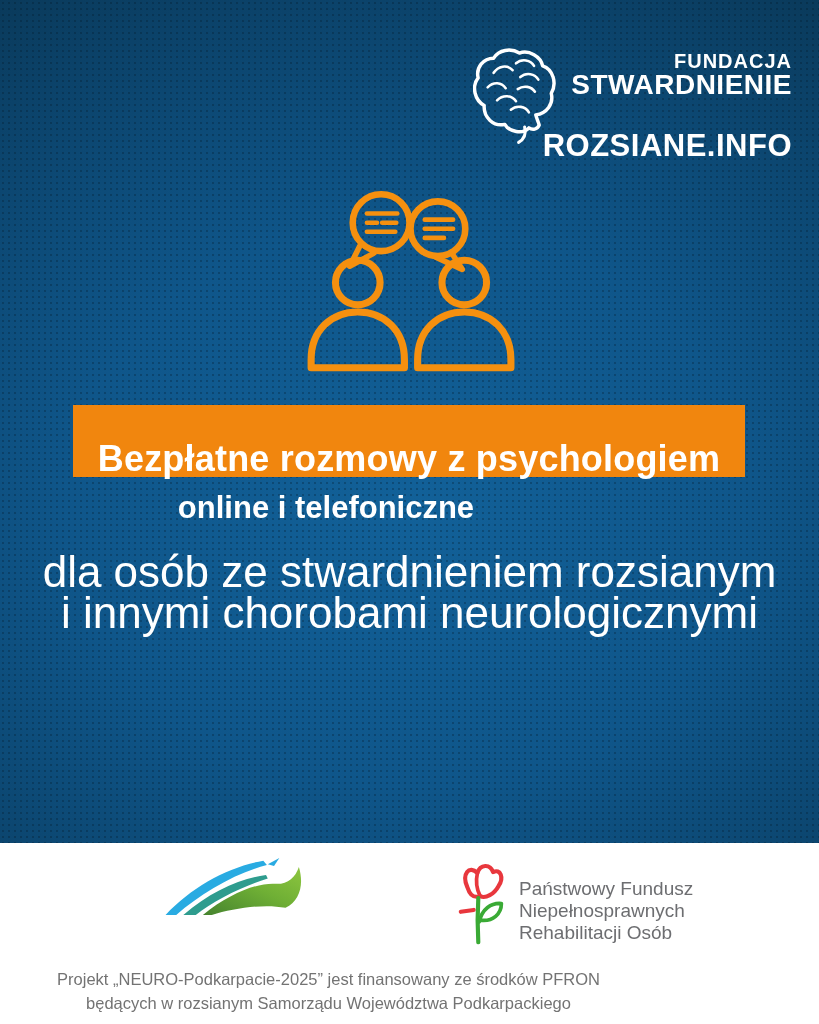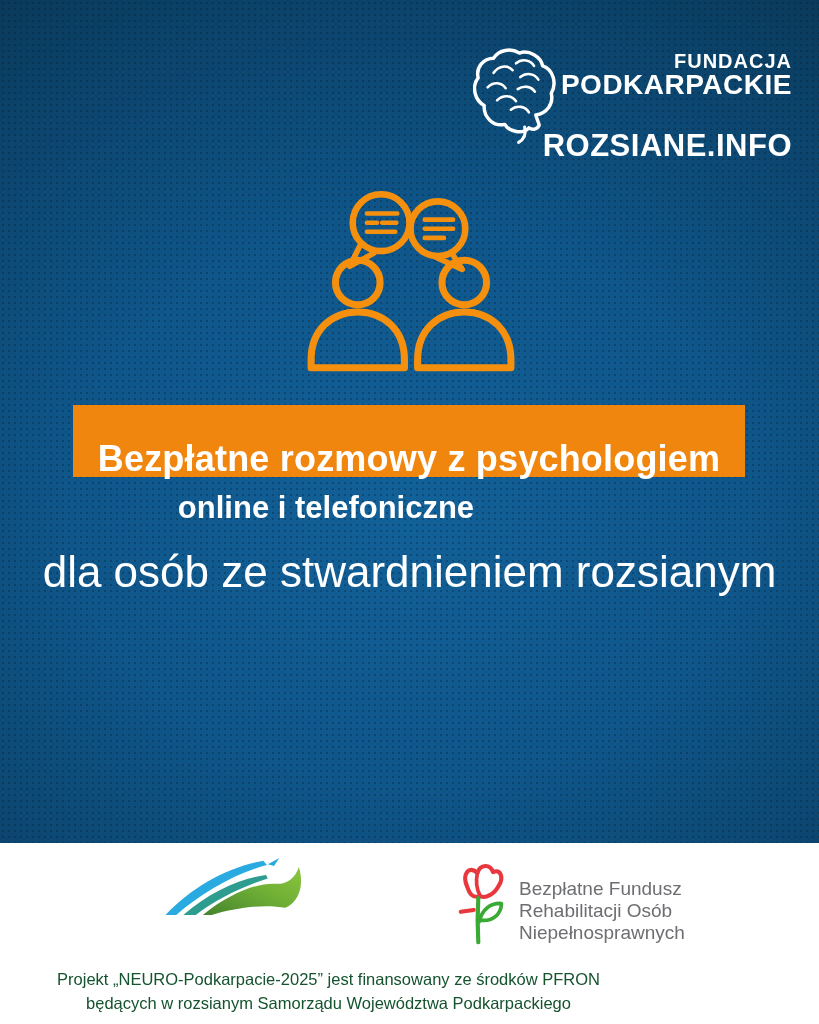--- a/index.html
+++ b/index.html
@@ -52,21 +52,21 @@
   .podkarpackie { position:absolute; left:104px; top:858px; width:276px; text-align:center; }
   .podkarpackie-label {
     display:block; margin-top:3px; color:#87898B;
     font-size:24px; font-weight:400; letter-spacing:7px; text-indent:7px;
   }
   .pfron { position:absolute; left:458px; top:861px; display:flex; }
   .pfron-tulip { margin-right:13px; }
   .pfron-text { margin-top:17px; color:#6D6E71; font-size:19px; font-weight:500; line-height:22px; }
   .funding {
     position:absolute; left:0; top:967px; width:657px;
-    text-align:center; color:#14532d; font-size:16.5px; line-height:24px;
+    text-align:center; color:#737373; font-size:16.5px; line-height:24px;
   }
 </style>
 </head>
 <body>
 
 <div class="poster">
 
   <div class="blue-area"></div>
 
   <div class="brand">
@@ -80,21 +80,21 @@
           <path stroke-width="3" d="M50,19 C57,13 67,15 71,22"></path>
           <path stroke-width="3" d="M55,35 C62,29 72,31 76,38"></path>
           <path stroke-width="3" d="M52,49 C59,44 68,46 72,52"></path>
           <path stroke-width="3" d="M44,73 C51,67 61,69 65,76"></path>
           <path stroke-width="3.5" d="M60,93 C62,101 60,107 53,111"></path>
         </g>
       </svg>
     </span>
     <span class="brand-text">
       <span class="brand-line1" style="display:block">FUNDACJA</span>
-      <span class="brand-line2" style="display:block">PODKARPACKIE</span>
+      <span class="brand-line2" style="display:block">STWARDNIENIE</span>
       <span class="brand-line3" style="display:block">ROZSIANE.INFO</span>
     </span>
   </div>
 
   <div class="convo">
     <svg viewBox="0 0 212 180" width="215" height="183" aria-hidden="true">
       <g fill="none" stroke="#F5900F">
         <circle cx="78" cy="33" r="28" stroke-width="6.5"></circle>
         <circle cx="134" cy="39" r="27" stroke-width="6.5"></circle>
         <path d="M57,56 L47,76 L71,63" stroke-width="5.5" stroke-linejoin="round" stroke-linecap="round"></path>
@@ -118,20 +118,21 @@
   </div>
 
   <div class="banner">
     <span class="banner-text">Bezpłatne rozmowy z psychologiem</span>
   </div>
 
   <div class="subheadline">online i telefoniczne</div>
 
   <div class="audience">
     <span style="display:block">dla osób ze stwardnieniem rozsianym</span>
+    <span style="display:block">i innymi chorobami neurologicznymi</span>
   </div>
 
   <div class="partner-band"></div>
 
   <div class="podkarpackie">
     <span>
       <svg viewBox="0 0 180 72" width="172" height="64" aria-hidden="true">
         <defs>
           <linearGradient id="pg" x1="0" y1="1" x2="1" y2="0">
             <stop offset="0" stop-color="#45832E"></stop>
@@ -153,23 +154,23 @@
         <g fill="none" stroke-linecap="round" stroke-linejoin="round">
           <path stroke="#E8373D" stroke-width="4.5" d="M10,28 C4,14 12,4 21,13 C24,3 35,3 38,12 C46,8 50,18 44,27 C39,36 30,41 24,38 C15,41 12,34 10,28 Z"></path>
           <path stroke="#E8373D" stroke-width="4" d="M21,13 C19,22 20,30 24,38"></path>
           <path stroke="#E8373D" stroke-width="4.5" d="M3,55 L17,53"></path>
           <path stroke="#3AAA35" stroke-width="4.5" d="M22,40 C21,56 21,72 22,88"></path>
           <path stroke="#3AAA35" stroke-width="4" d="M23,66 C26,52 36,45 47,46 C47,57 38,66 24,64"></path>
         </g>
       </svg>
     </span>
     <span class="pfron-text">
-      <span style="display:block">Bezpłatne Fundusz</span>
+      <span style="display:block">Państwowy Fundusz</span>
+      <span style="display:block">Niepełnosprawnych</span>
       <span style="display:block">Rehabilitacji Osób</span>
-      <span style="display:block">Niepełnosprawnych</span>
     </span>
   </div>
 
   <div class="funding">
     <span style="display:block">Projekt „NEURO-Podkarpacie-2025” jest finansowany ze środków PFRON</span>
     <span style="display:block">będących w rozsianym Samorządu Województwa Podkarpackiego</span>
   </div>
 
 </div>
 

